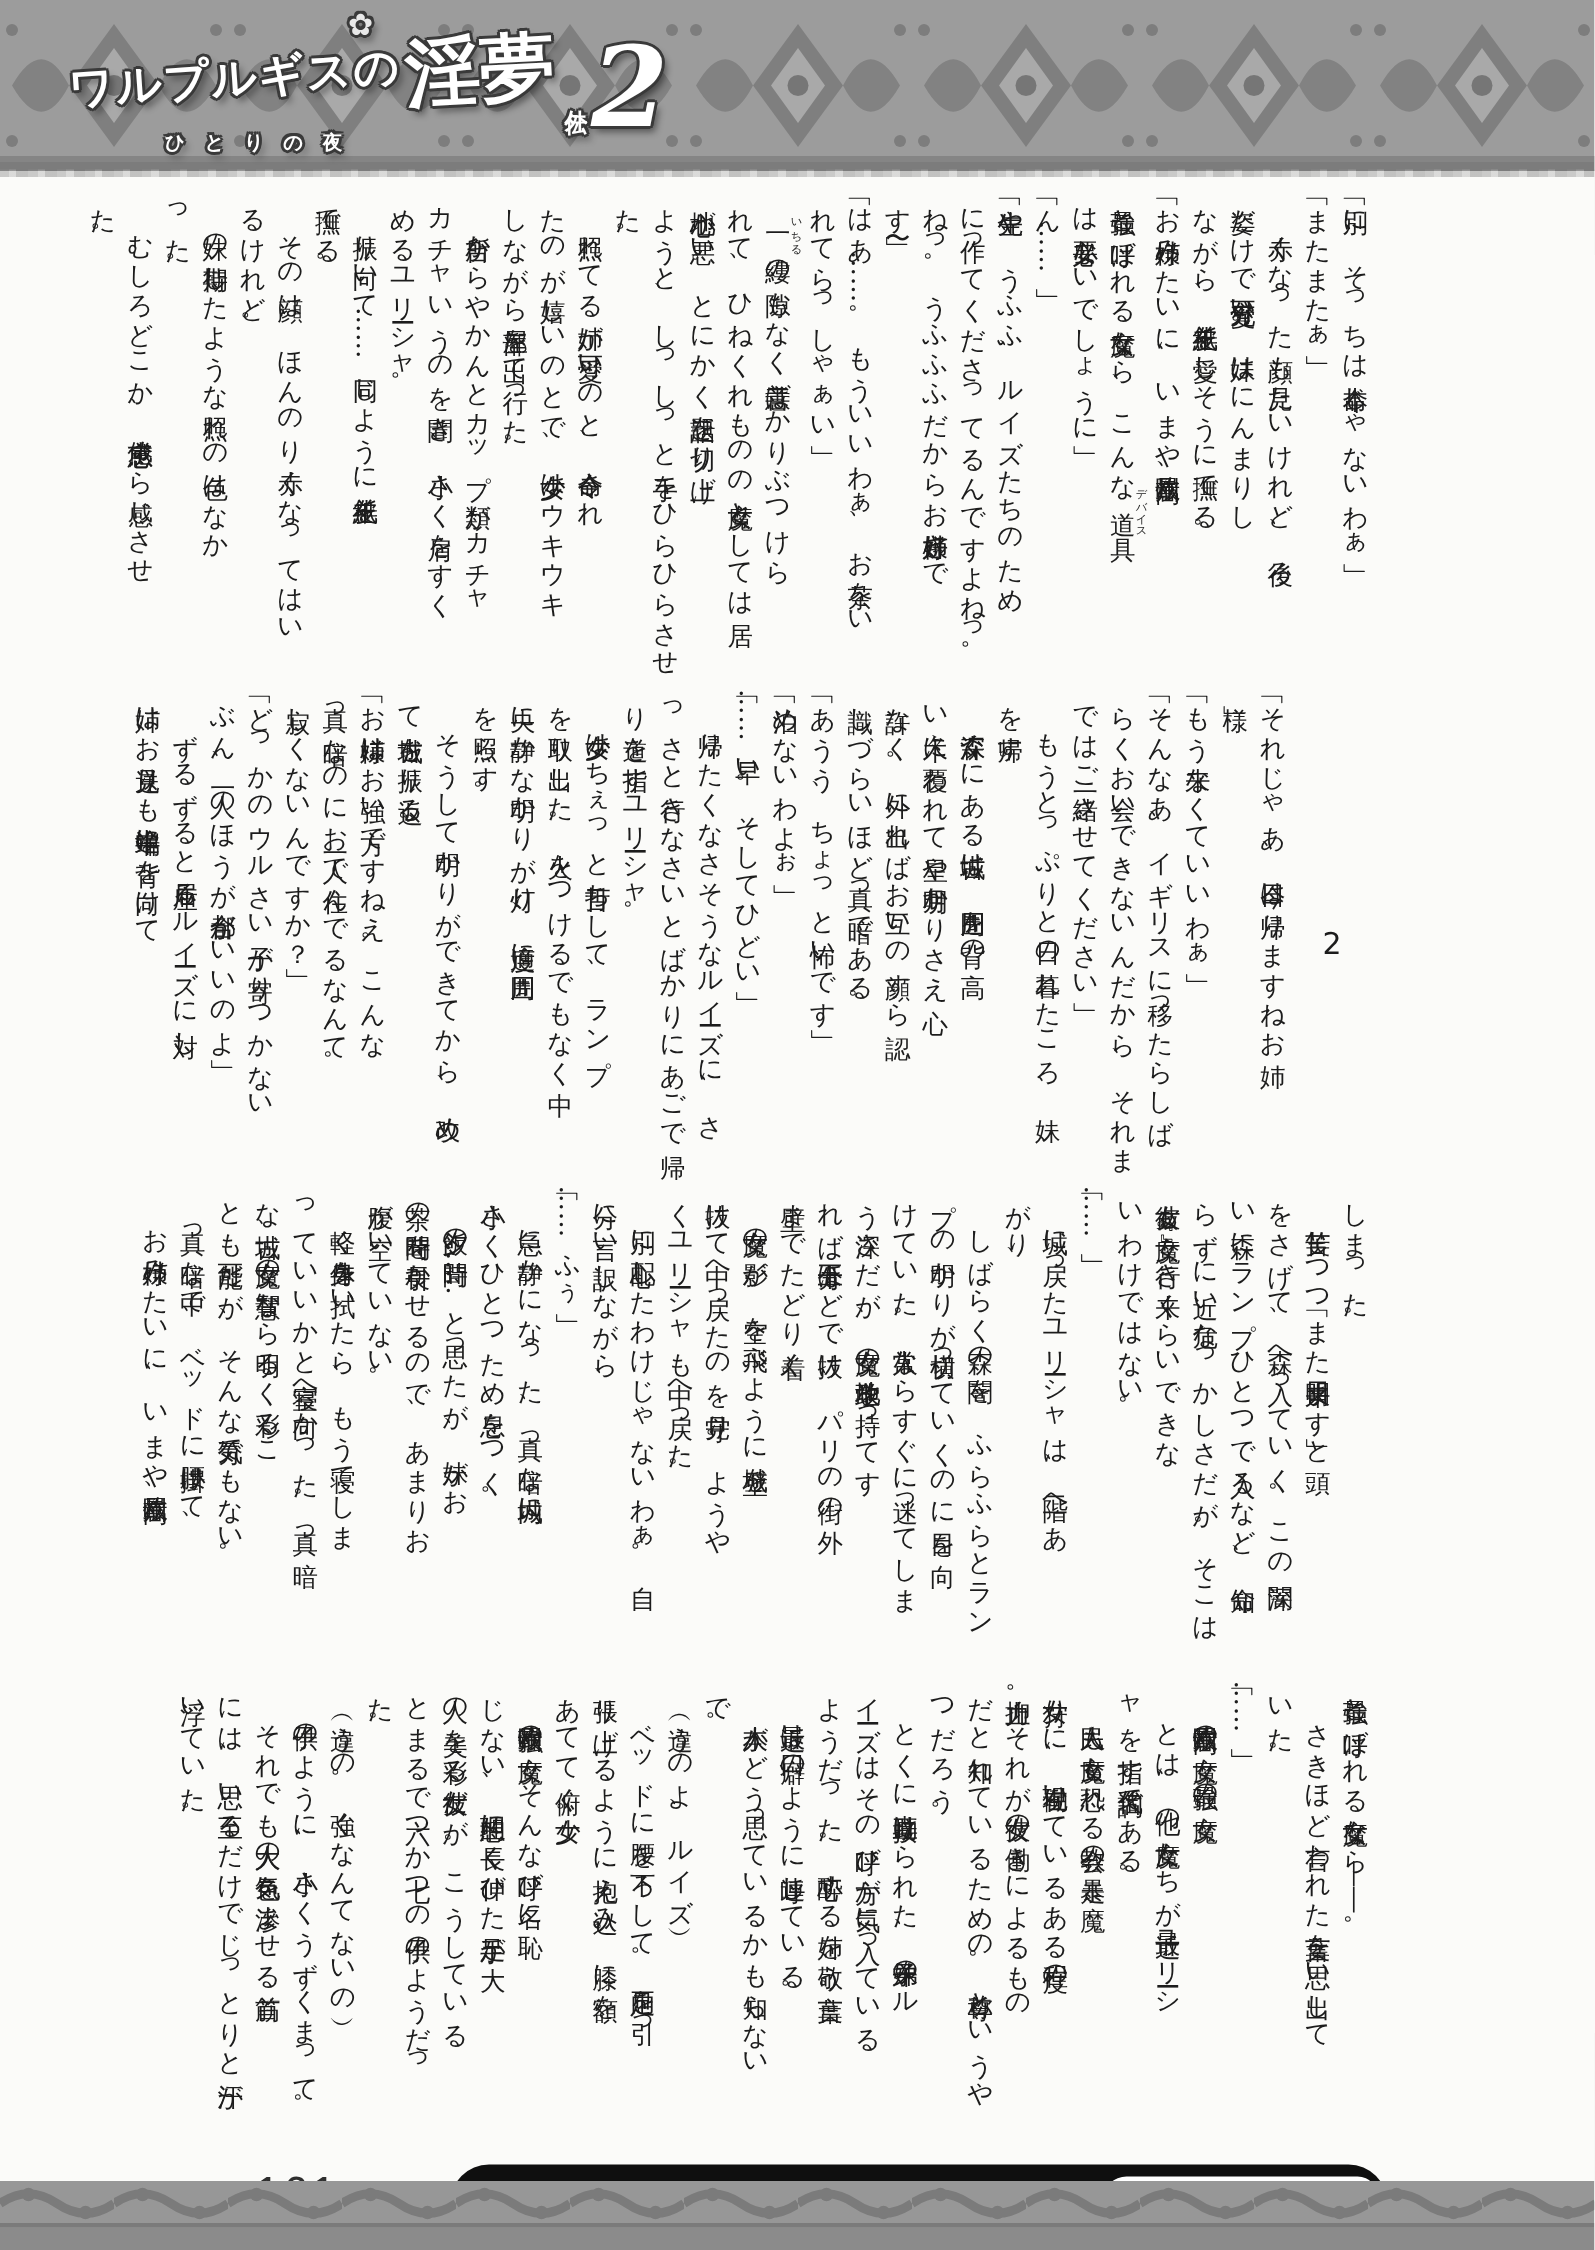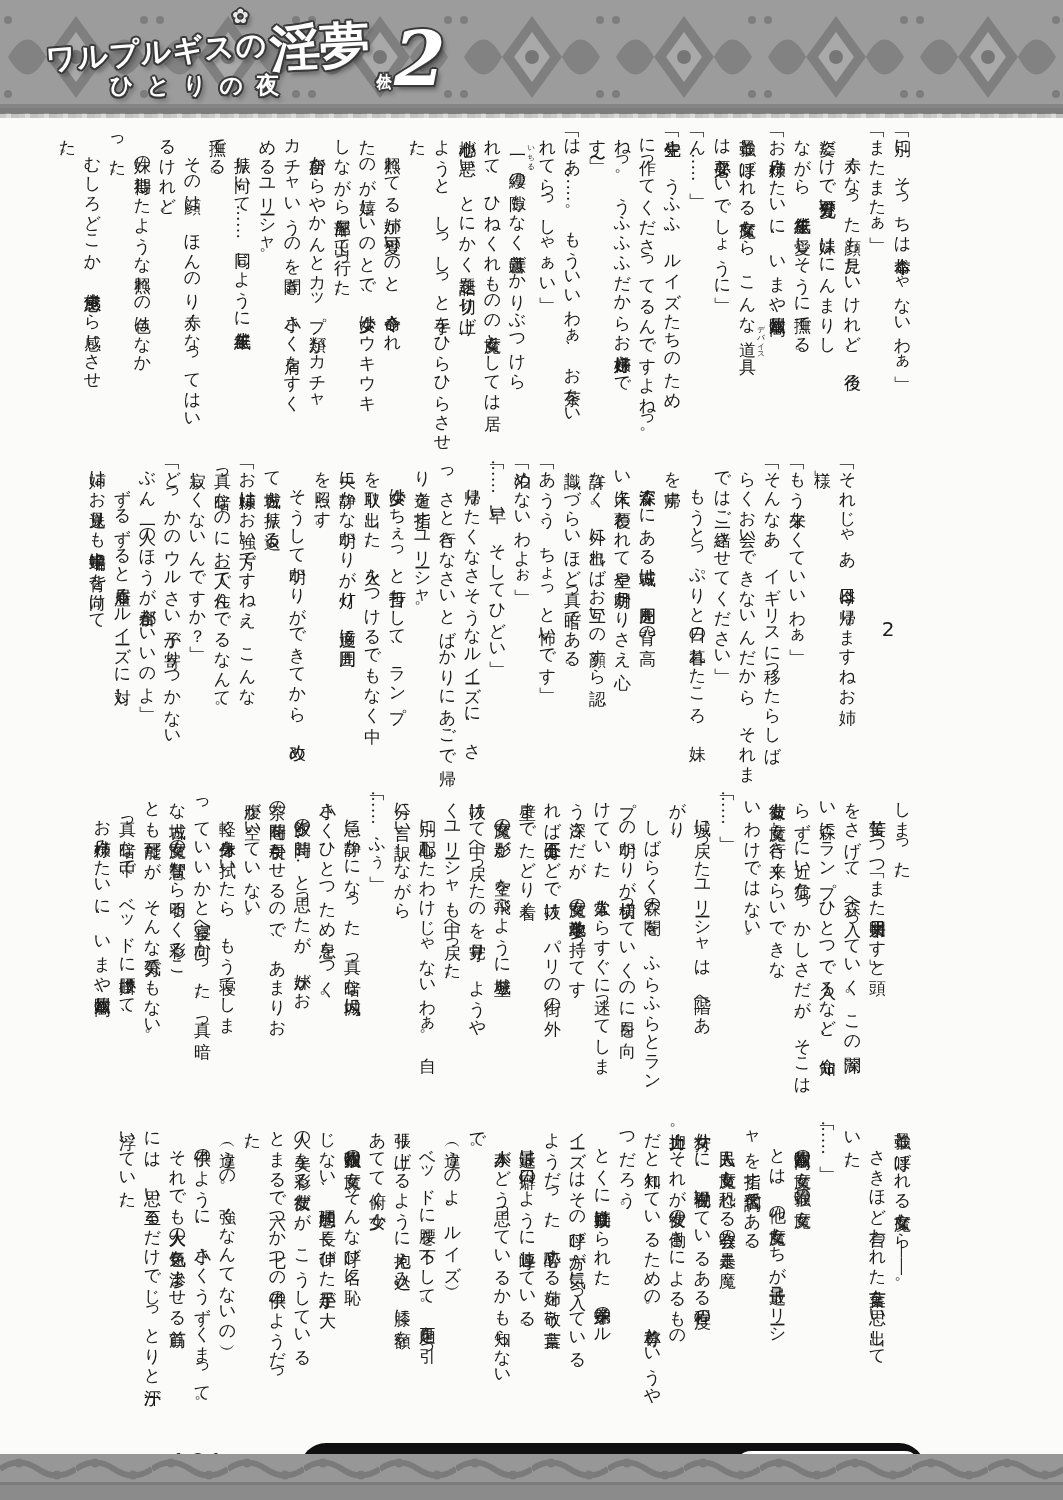--- a/index.html
+++ b/index.html
@@ -32,21 +32,21 @@
       2px 0 0 #3a3a3a, -2px 0 0 #3a3a3a, 0 2px 0 #3a3a3a, 0 -2px 0 #3a3a3a,
       1.5px 1.5px 0 #3a3a3a, -1.5px -1.5px 0 #3a3a3a,
       1.5px -1.5px 0 #3a3a3a, -1.5px 1.5px 0 #3a3a3a,
       3px 4px 5px rgba(0,0,0,.45);
   }
   .t1 { font-size: 30px; font-weight: bold; letter-spacing: 1px; transform: rotate(-4deg) translateY(-8px); }
   .t2 { font-size: 50px; font-weight: bold; transform: rotate(-3deg); margin-left: 2px; }
   .gaiden { writing-mode: vertical-rl; font-size: 15px; font-weight: bold; letter-spacing: 2px; margin: 0 1px 16px 4px; }
   .num2 { font-size: 74px; font-style: italic; font-weight: bold; line-height: .8; transform: translateY(8px); }
   .rose { position: absolute; left: 186px; top: -10px; font-size: 20px; color: #e9e9e9; }
-  .sub { position: absolute; left: 64px; top: 56px; font-size: 23px; font-weight: bold; letter-spacing: 13px; font-family: Liberation Serif, serif; }
+  .sub { position: absolute; left: 64px; top: 72px; font-size: 13px; font-weight: bold; letter-spacing: 13px; font-family: Liberation Serif, serif; }
 
   
   .tband {
     position: absolute; right: 148px; height: 340px;
     writing-mode: vertical-rl; text-orientation: mixed;
     font-size: 17px; color: #1c1c1c;
   }
   .tband .tcol { line-height: 25px; letter-spacing: .4px; }
   .tband ruby rt { font-size: 7.5px; letter-spacing: 0; }
   .band1 { top: 127px; }

